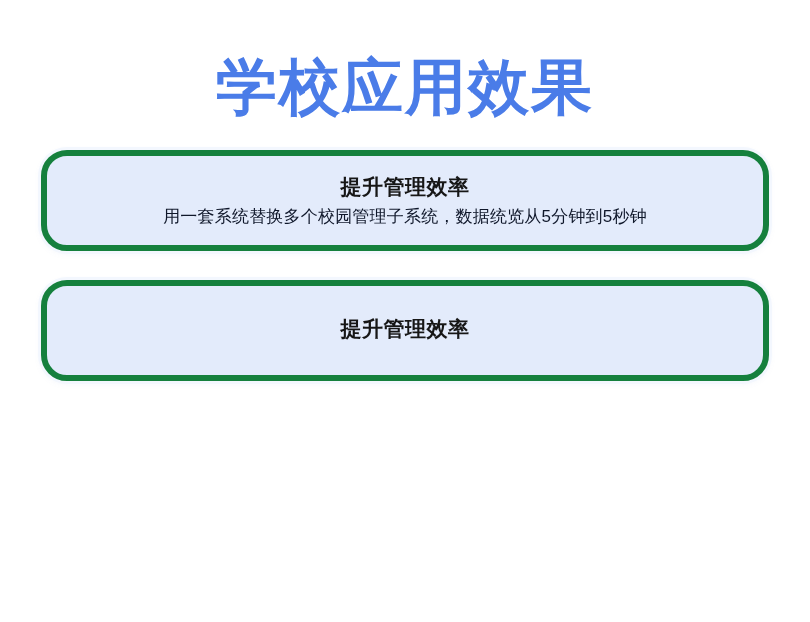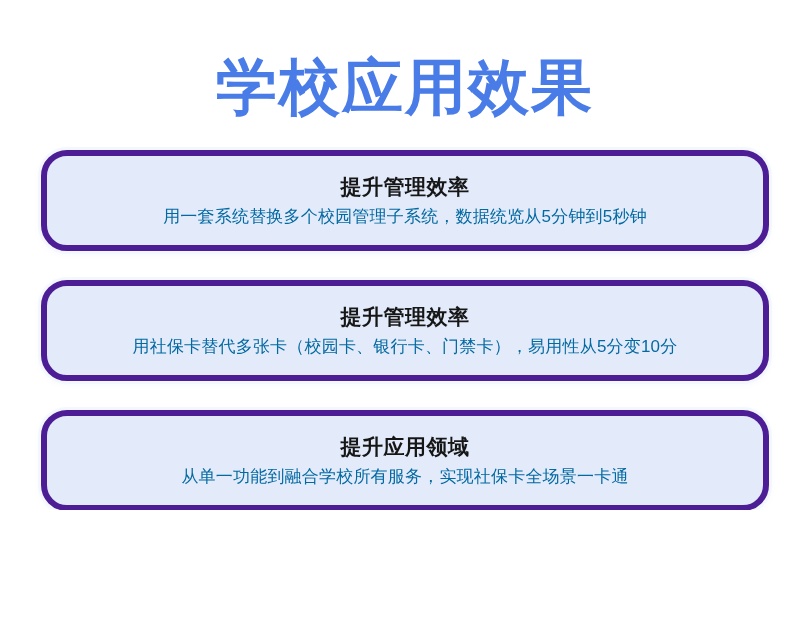--- a/index.html
+++ b/index.html
@@ -48,21 +48,21 @@
     gap: 29px;
   }
 
   .card {
     position: relative;
     box-sizing: border-box;
     width: 728px;
     height: 101px;
     border-radius: 26px;
     background: #e3ebfb;
-    border: 6px solid #4c1d95;
+    border: 6px solid #15803d;
     box-shadow: 0 0 0 3px #f3f7fe, 0 2px 7px rgba(120, 150, 210, 0.10);
     display: flex;
     flex-direction: column;
     align-items: center;
     justify-content: center;
     padding: 0 14px;
     overflow: hidden;
   }
 
   .card-title {
@@ -72,21 +72,21 @@
     color: #161616;
     letter-spacing: 0.5px;
     white-space: nowrap;
     margin-bottom: 3px;
   }
 
   .card-desc {
     font-size: 17px;
     line-height: 25px;
     font-weight: 500;
-    color: #0369a1;
+    color: #0f172a;
     letter-spacing: 0.2px;
     white-space: nowrap;
     text-align: center;
   }
 
   .bottom-space {
     position: absolute;
     left: 0;
     top: 510px;
     width: 810px;
@@ -103,25 +103,20 @@
 
   <div class="cards">
 
     <div class="card">
       <div class="card-title">提升管理效率</div>
       <div class="card-desc">用一套系统替换多个校园管理子系统，数据统览从5分钟到5秒钟</div>
     </div>
 
     <div class="card">
       <div class="card-title">提升管理效率</div>
-      <div class="card-desc">用社保卡替代多张卡（校园卡、银行卡、门禁卡），易用性从5分变10分</div>
     </div>
 
-    <div class="card">
-      <div class="card-title">提升应用领域</div>
-      <div class="card-desc">从单一功能到融合学校所有服务，实现社保卡全场景一卡通</div>
-    </div>
 
   </div>
 
   <div class="bottom-space"></div>
 
 </div>
 
 </body></html>

